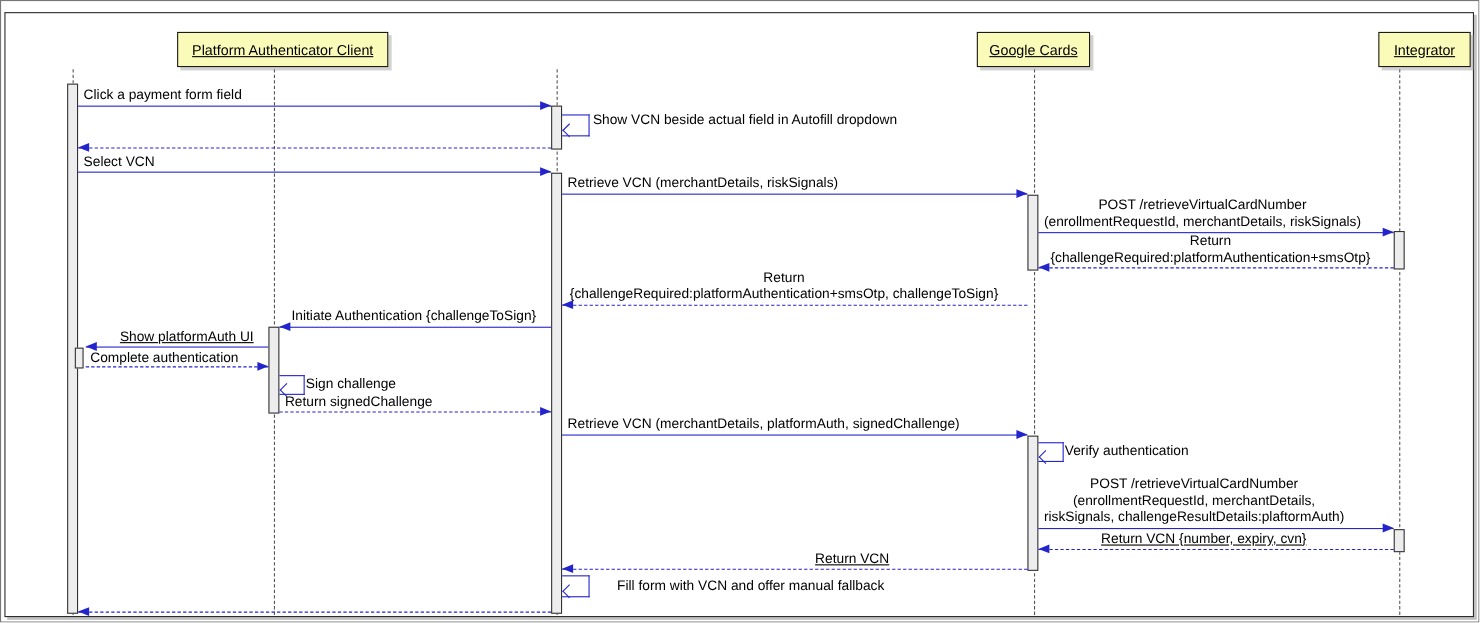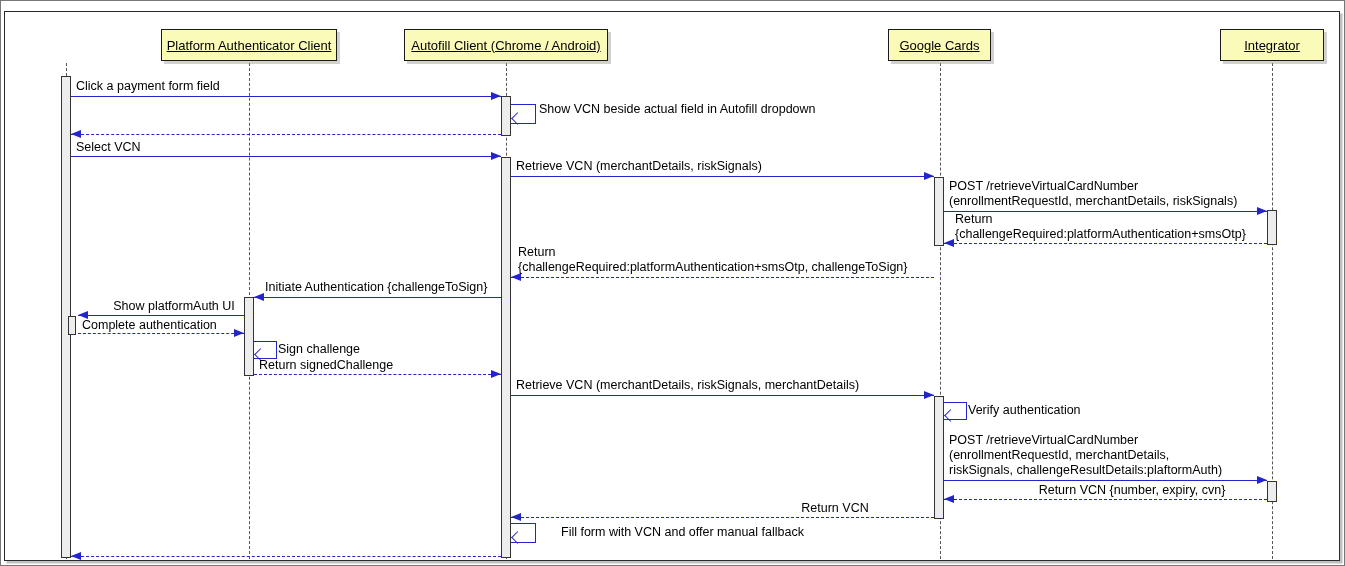--- a/index.html
+++ b/index.html
@@ -32,22 +32,23 @@
     display:flex;align-items:center;justify-content:center;
     font-size:13px;text-decoration:underline;white-space:nowrap;box-sizing:border-box;
   }
   .act{
     position:absolute;width:10px;background:var(--act-fill,#EDEDED);
     border:1px solid #333;z-index:5;box-sizing:border-box;
   }
   .lbl{
     position:absolute;font-size:12.5px;line-height:15px;white-space:pre-line;
     z-index:10;
-  }
-  .lbl.r{text-align:center;}
+    text-align:center;
+  }
+  .lbl.r{text-align:left;text-decoration:underline;}
   .ln{position:absolute;height:0;z-index:8;}
   .ln.solid{border-top:1.6px solid var(--arrow,#2424CC);}
   .ln.dash{border-top:1.6px dashed var(--arrow,#2424CC);}
   .hd{position:absolute;width:0;height:0;z-index:9;}
   .hd.hr{border-left:10px solid var(--arrow,#2424CC);border-top:4.5px solid transparent;border-bottom:4.5px solid transparent;}
   .hd.hl{border-right:10px solid var(--arrow,#2424CC);border-top:4.5px solid transparent;border-bottom:4.5px solid transparent;}
   .loop{position:absolute;border:1.6px solid var(--arrow,#2424CC);border-left:none;z-index:8;}
   .chev{position:absolute;width:8px;height:8px;border-left:1.6px solid var(--arrow,#2424CC);border-bottom:1.6px solid var(--arrow,#2424CC);transform:rotate(45deg);z-index:9;}
 </style>
 </head>
@@ -56,30 +57,27 @@
 <div class="canvas">
 
   <div class="frame"></div>
 
   <div class="lifeline" style="left:64.5px"></div>
   <div class="lifeline" style="left:247.5px"></div>
   <div class="lifeline" style="left:504.5px"></div>
   <div class="lifeline" style="left:938.5px"></div>
   <div class="lifeline" style="left:1270.5px"></div>
 
-  <div class="pbox" style="left:160px;width:176px">
+  <div class="pbox" style="left:160px;width:192px">
       <span>Platform Authenticator Client</span>
-    </div>
-  <div class="pbox" style="left:403px;width:204px">
-      <span>Autofill Client (Chrome / Android)</span>
     </div>
   <div class="pbox" style="left:887px;width:103px">
       <span>Google Cards</span>
     </div>
-  <div class="pbox" style="left:1219px;width:104px">
+  <div class="pbox" style="left:1252px;width:84px">
       <span>Integrator</span>
     </div>
 
   <div class="act" style="left:60px;top:75px;height:482px"></div>
   <div class="act" style="left:67px;top:315px;height:19px;width:8px"></div>
   <div class="act" style="left:243px;top:296px;height:79px"></div>
   <div class="act" style="left:500px;top:95px;height:40px"></div>
   <div class="act" style="left:500px;top:156px;height:401px"></div>
   <div class="act" style="left:933px;top:176px;height:69px"></div>
   <div class="act" style="left:933px;top:395px;height:123px"></div>
@@ -160,21 +158,21 @@
     <div class="lbl" style="left:277px;top:341px">Sign challenge</div>
   </div>
 
   <div>
     <div class="lbl" style="left:258px;top:357px">Return signedChallenge</div>
     <div class="ln dash" style="left:253px;top:373px;width:247px"></div>
     <div class="hd hr" style="left:490px;top:369px"></div>
   </div>
 
   <div>
-    <div class="lbl" style="left:515px;top:377px">Retrieve VCN (merchantDetails, riskSignals, merchantDetails)</div>
+    <div class="lbl" style="left:515px;top:377px">Retrieve VCN (merchantDetails, platformAuth, signedChallenge)</div>
     <div class="ln solid" style="left:510px;top:394px;width:423px"></div>
     <div class="hd hr" style="left:923px;top:390px"></div>
   </div>
 
   <div>
     <div class="loop" style="left:943px;top:401px;width:22px;height:16px"></div>
     <div class="chev" style="left:945px;top:410px"></div>
     <div class="lbl" style="left:967px;top:402px">Verify authentication</div>
   </div>
 

